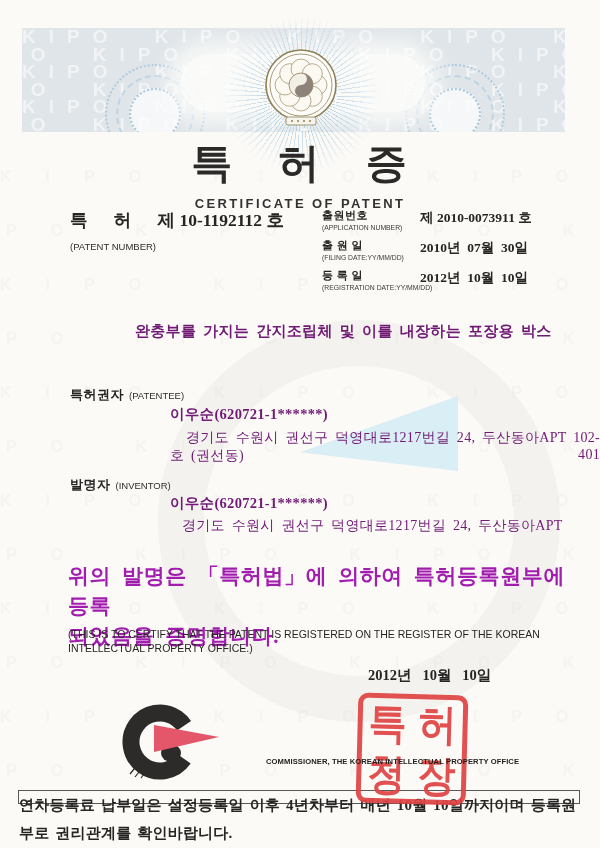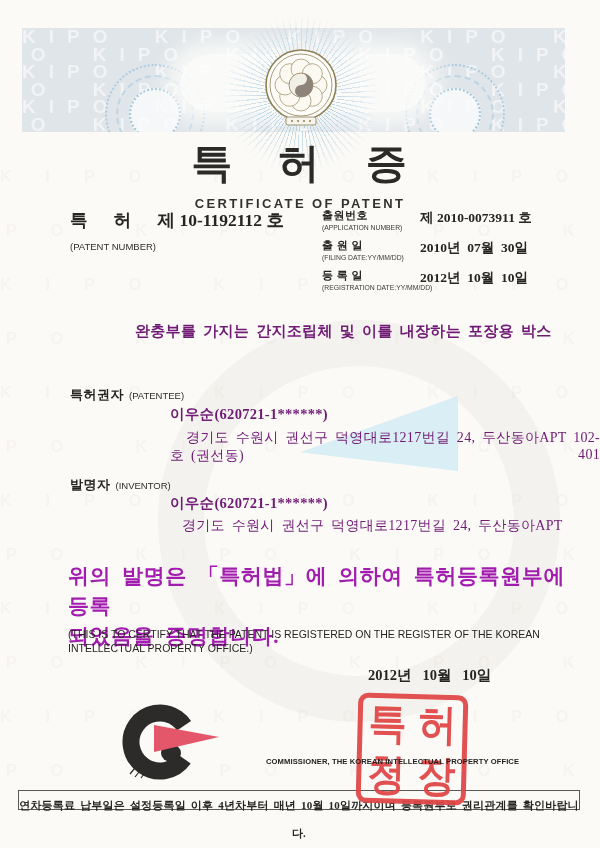--- a/index.html
+++ b/index.html
@@ -69,23 +69,23 @@
   .comm-title{position:absolute; left:265px; top:709px; font-size:34px; font-weight:bold;
     letter-spacing:14px; color:#232220; z-index:5;}
   .comm-caption{position:absolute; left:266px; top:757px; font-family:"Liberation Sans",sans-serif;
     font-size:7.6px; font-weight:bold; letter-spacing:.1px; color:#232220; z-index:5;}
   .seal{position:absolute; left:357px; top:694px; width:100px; height:100px; z-index:4;
     border:5px solid #e04545; border-radius:10px; transform:rotate(1.5deg);
     display:grid; grid-template-columns:1fr 1fr; grid-template-rows:1fr 1fr; opacity:.93;}
   .seal span{display:flex; align-items:center; justify-content:center;
     font-size:38px; font-weight:bold; color:#e04545; transform:scaleY(1.12);}
   
-  .footer-box{position:absolute; left:18px; top:790px; width:562px; height:20px; z-index:3;
-    border:1px solid #595855; box-sizing:border-box; text-align:center;
-    font-size:11px; font-weight:600; line-height:28px; letter-spacing:.2px; word-spacing:2px;}
+  .footer-box{position:absolute; left:18px; top:790px; width:562px; height:14px; z-index:3;
+    border:1px solid #595855; box-sizing:border-box; text-align:left;
+    font-size:15px; font-weight:600; line-height:28px; letter-spacing:.2px; word-spacing:2px;}
 </style>
 </head>
 <body>
 
 <div class="page">
 
   <div class="page-kipo">
       <div class="kipo-row-page">KIPO KIPO KIPO KIPO KIPO KIPO</div>
       <div class="kipo-row-page alt">KIPO KIPO KIPO KIPO KIPO KIPO</div>
       <div class="kipo-row-page">KIPO KIPO KIPO KIPO KIPO KIPO</div>

